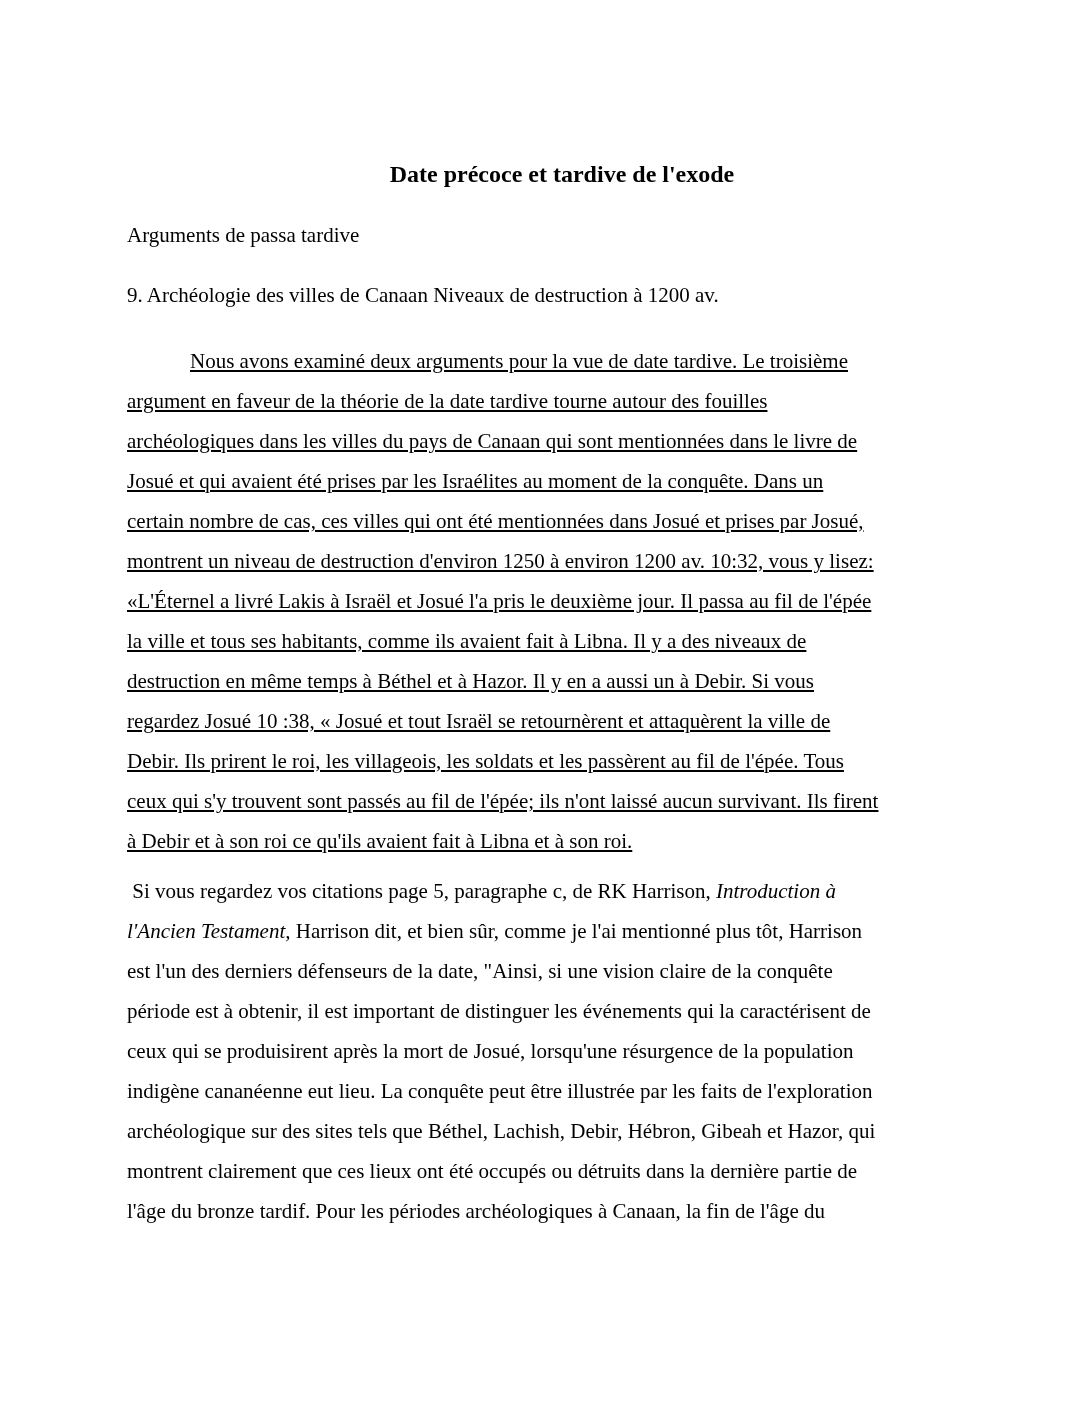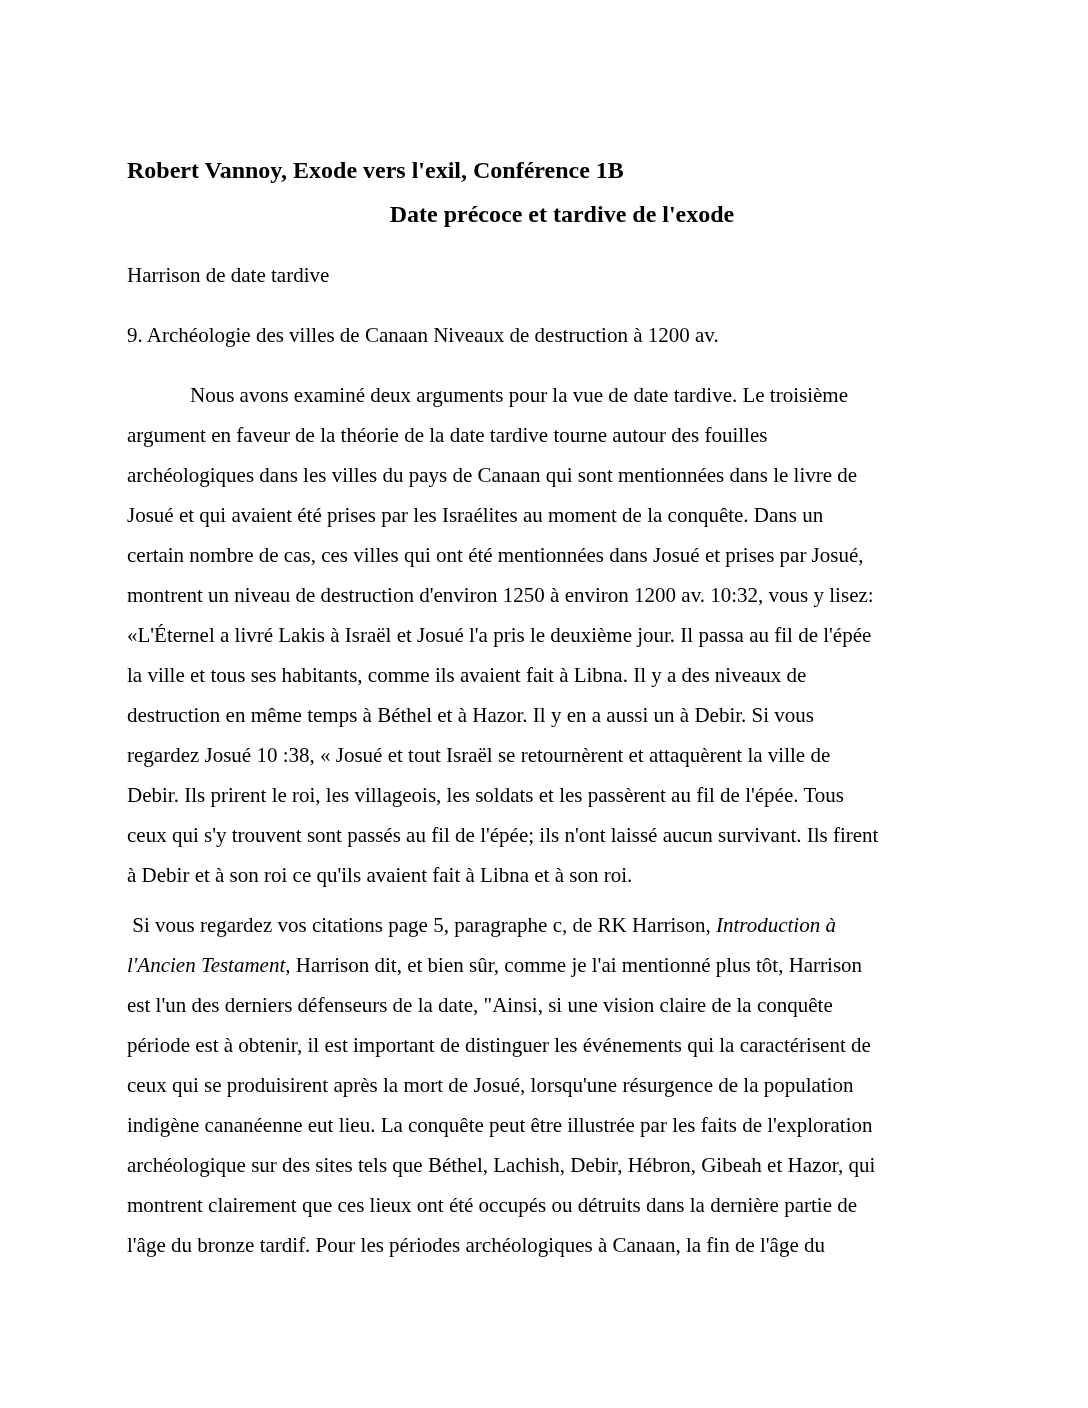--- a/index.html
+++ b/index.html
@@ -38,34 +38,34 @@
     white-space: pre;
   }
   .bodytext {
     font-size: 21px;
     line-height: 40px;
     white-space: pre;
   }
   .subheading { margin-top: 21px; }
   .list-item { margin-top: 20px; }
   .para-1 {
-    margin-top: 20px;
+    margin-top: 26px;
     text-indent: 63px;
+    text-decoration: underline;
   }
   .para-2 { margin-top: 10px; }
   .para-2 em { font-style: italic; }
 </style>
 </head>
 <body>
 
 <div class="page">
   <div class="content">
-    <div class="doc-title-main">Robert Vannoy, Exode vers l'exil, Conférence 1B</div>
     <div class="doc-title-sub">Date précoce et tardive de l'exode</div>
-    <div class="bodytext subheading">Harrison de date tardive</div>
+    <div class="bodytext subheading">Arguments de passa tardive</div>
     <div class="bodytext list-item">9. Archéologie des villes de Canaan Niveaux de destruction à 1200 av.</div>
     <div class="bodytext para-1">Nous avons examiné deux arguments pour la vue de date tardive. Le troisième
 argument en faveur de la théorie de la date tardive tourne autour des fouilles
 archéologiques dans les villes du pays de Canaan qui sont mentionnées dans le livre de
 Josué et qui avaient été prises par les Israélites au moment de la conquête. Dans un
 certain nombre de cas, ces villes qui ont été mentionnées dans Josué et prises par Josué,
 montrent un niveau de destruction d'environ 1250 à environ 1200 av. 10:32, vous y lisez:
 «L'Éternel a livré Lakis à Israël et Josué l'a pris le deuxième jour. Il passa au fil de l'épée
 la ville et tous ses habitants, comme ils avaient fait à Libna. Il y a des niveaux de
 destruction en même temps à Béthel et à Hazor. Il y en a aussi un à Debir. Si vous

